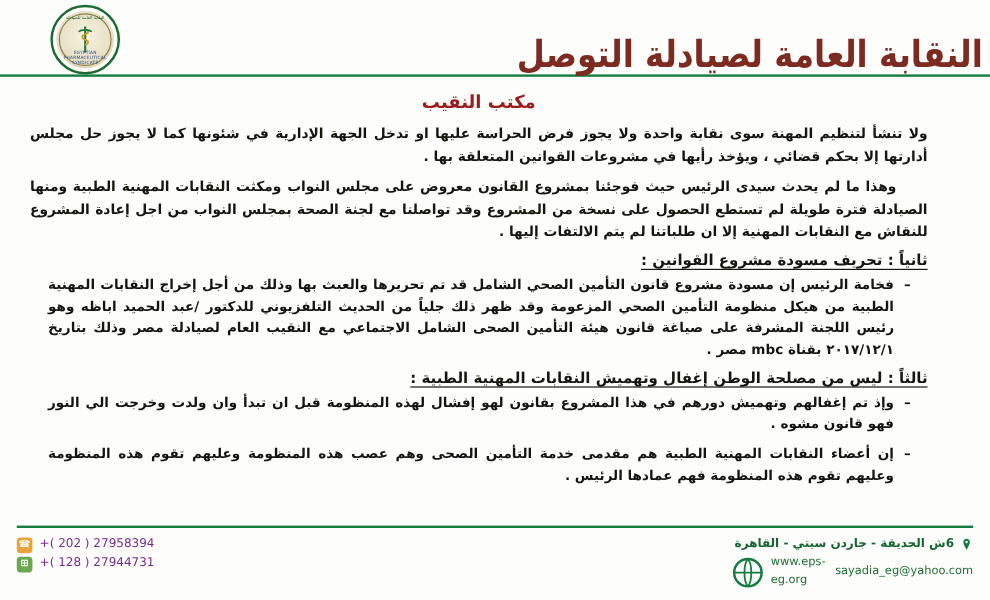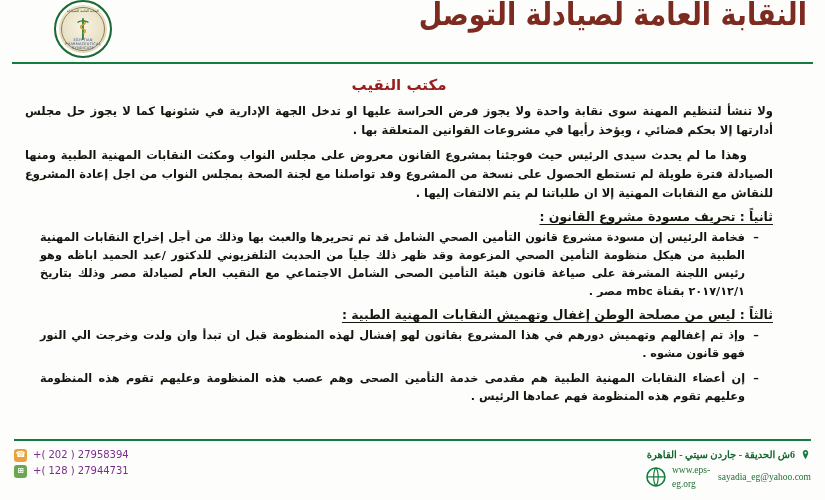--- a/index.html
+++ b/index.html
@@ -19,23 +19,23 @@
     height: 500px;
     background: #fdfdfb;
     box-sizing: border-box;
     overflow: hidden;
   }
   
   .header {
     position: relative;
     height: 62px;
     border-bottom: 2px solid #127d3e;
-    margin: 0 12px;
-    display: flex;
-    align-items: flex-start;
+    margin: 0 0;
+    display: flex;
+    align-items: flex-end;
     justify-content: space-between;
   }
   .logo-wrap {
     margin-left: 42px;
     width: 120px;
     display: flex;
     align-items: center;
     gap: 6px;
   }
   .seal {
@@ -154,21 +154,20 @@
     display: flex;
     justify-content: space-between;
     align-items: flex-start;
     direction: rtl;
   }
   .footer-right {
     font-size: 10px;
     color: #1a6b33;
     line-height: 1.55;
     direction: rtl;
-    font-family: Liberation Serif, serif;
   }
   .footer-row {
     display: flex;
     align-items: center;
     gap: 5px;
     justify-content: flex-start;
   }
   .footer-row .f-ico {
     width: 11px;
     height: 11px;
@@ -235,21 +234,21 @@
     </div>
   </div>
 
   <div class="content">
 
     <div class="office-title">مكتب النقيب</div>
 
     <p class="body-par">ولا تنشأ لتنظيم المهنة سوى نقابة واحدة ولا يجوز فرض الحراسة عليها او تدخل الجهة الإدارية في شئونها كما لا يجوز حل مجلس أدارتها إلا بحكم قضائي ، ويؤخذ رأيها في مشروعات القوانين المتعلقة بها .</p>
     <p class="body-par indent">وهذا ما لم يحدث سيدى الرئيس حيث فوجئنا بمشروع القانون معروض على مجلس النواب ومكثت النقابات المهنية الطبية ومنها الصيادلة فترة طويلة لم تستطع الحصول على نسخة من المشروع وقد تواصلنا مع لجنة الصحة بمجلس النواب من اجل إعادة المشروع للنقاش مع النقابات المهنية إلا ان طلباتنا لم يتم الالتفات إليها .</p>
 
-    <div class="section-head">ثانياً : تحريف مسودة مشروع القانون :</div>
+    <div class="section-head">ثانياً : تحريف مسودة مشروع القوانين :</div>
     <ul class="dash-list">
       <li>فخامة الرئيس إن مسودة مشروع قانون التأمين الصحي الشامل قد تم تحريرها والعبث بها وذلك من أجل إخراج النقابات المهنية الطبية من هيكل منظومة التأمين الصحي المزعومة وقد ظهر ذلك جلياً من الحديث التلفزيوني للدكتور /عبد الحميد اباظه وهو رئيس اللجنة المشرفة على صياغة قانون هيئة التأمين الصحى الشامل الاجتماعي مع النقيب العام لصيادلة مصر وذلك بتاريخ ٢٠١٧/١٢/١ بقناة mbc مصر .</li>
     </ul>
 
     <div class="section-head">ثالثاً : ليس من مصلحة الوطن إغفال وتهميش النقابات المهنية الطبية :</div>
     <ul class="dash-list">
       <li>وإذ تم إغفالهم وتهميش دورهم في هذا المشروع بقانون لهو إفشال لهذه المنظومة قبل ان تبدأ وان ولدت وخرجت الي النور فهو قانون مشوه .</li>
       <li>إن أعضاء النقابات المهنية الطبية هم مقدمى خدمة التأمين الصحى وهم عصب هذه المنظومة وعليهم تقوم هذه المنظومة وعليهم تقوم هذه المنظومة فهم عمادها الرئيس .</li>
     </ul>
 

